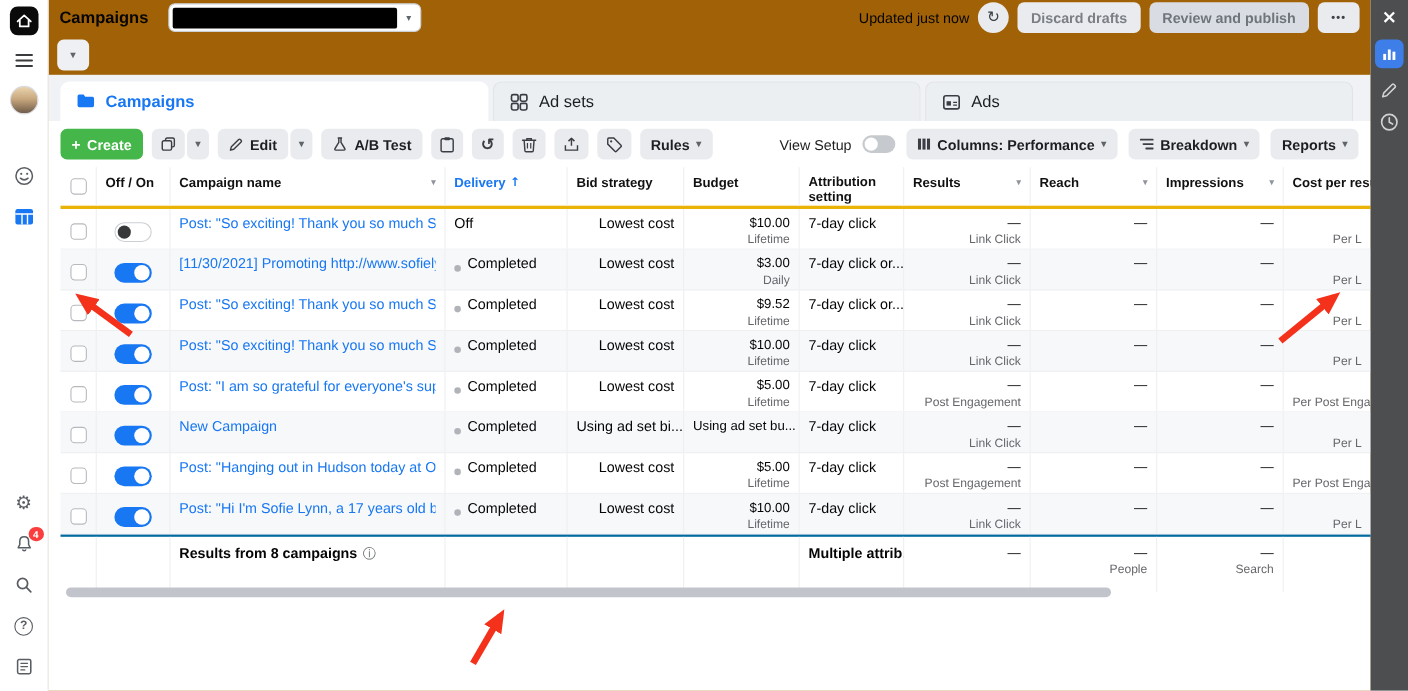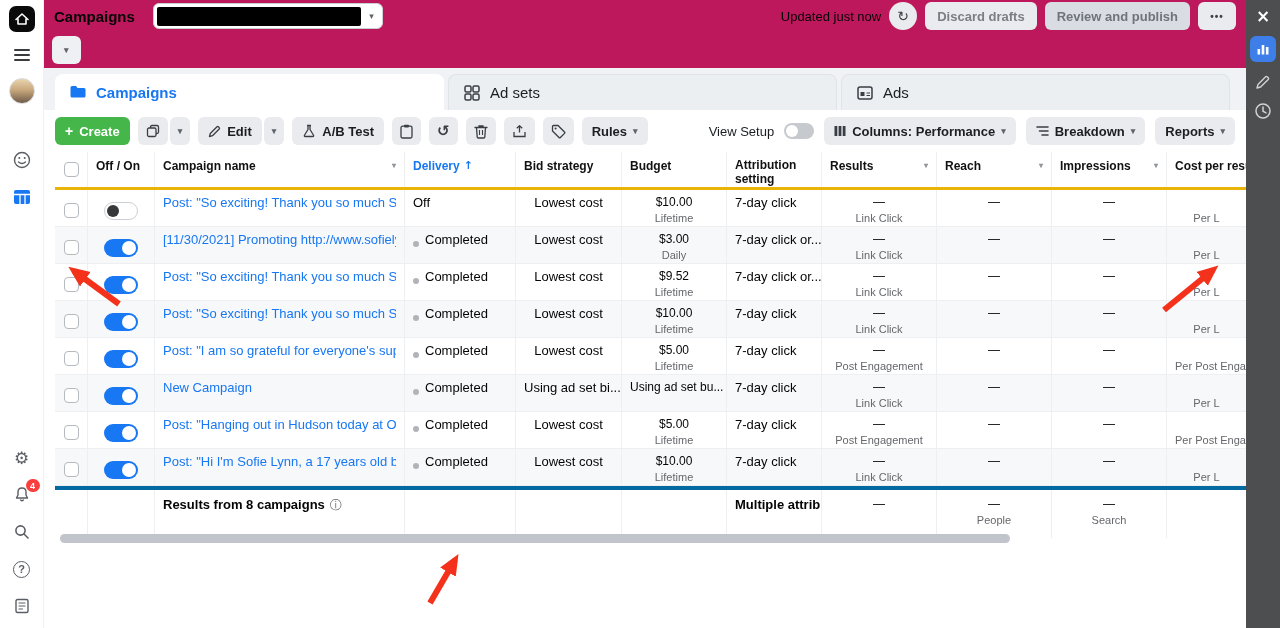--- a/index.html
+++ b/index.html
@@ -23,21 +23,21 @@
   .helpcirc{width:17px;height:17px;border-radius:50%;border:1.6px solid #5a5e64;color:#5a5e64;
     font-size:11px;font-weight:700;display:flex;align-items:center;justify-content:center}
 
   
   .right-rail{position:absolute;right:0;top:0;bottom:0;width:34px;background:#4c4e50;z-index:6;
     display:flex;flex-direction:column;align-items:center;gap:12px;padding-top:8px}
   .rr-close{color:#fff;font-size:17px;font-weight:700;line-height:16px;font-family:"DejaVu Sans",sans-serif}
   .rr-chart{width:26px;height:26px;border-radius:6px;background:#3e7ee8;display:flex;align-items:center;justify-content:center}
 
   
-  .main{position:absolute;left:44px;right:34px;top:0;bottom:0;background:#be185d}
+  .main{position:absolute;left:44px;right:34px;top:0;bottom:0;background:#a16207}
   .topbar{height:32px;display:flex;align-items:center;gap:10px;padding:0 10px}
   .page-title{font-size:15px;font-weight:700;color:#050505}
   .account-select{width:230px;height:26px;border:1px solid #ccd0d5;border-radius:6px;background:#fff;
     display:flex;align-items:center;gap:8px;padding:2px 8px 2px 3px;margin-left:8px}
   .redacted{flex:1;height:19px;background:#000;border-radius:2px}
   .caret{font-size:9px;color:#5f646b;line-height:1}
   .topbar-right{margin-left:auto;display:flex;align-items:center;gap:8px}
   .updated{font-size:13px;color:#050505}
   .circlebtn{width:28px;height:28px;border-radius:50%;background:#e9ebee;border:none;display:flex;align-items:center;justify-content:center;
     font-size:14px;color:#3d4046;font-family:"DejaVu Sans",sans-serif;cursor:pointer}
@@ -89,34 +89,34 @@
   .col-attr{width:95px;flex:none}
   .col-results{width:115px;flex:none}
   .col-reach{width:115px;flex:none}
   .col-impr{width:115px;flex:none}
   .col-cost{flex:1;min-width:0;border-right:none!important}
   .cc{display:flex;align-items:center;justify-content:center;padding:0}
 
   .trow{display:flex;height:37px;border-bottom:1px solid #edeff1}
   .trow.alt{background:#f7f8fa}
   .td{padding:5px 8px 0;font-size:13px;color:#050505;border-right:1px solid #edeff1;overflow:hidden;white-space:nowrap}
-  .td.tr{text-align:center}
+  .td.tr{text-align:right}
   .checkbox{width:15px;height:15px;border:1.5px solid #b6b9be;border-radius:4px;background:#fff;display:inline-block;cursor:pointer}
   .toggle{width:34px;height:18px;border-radius:9px;position:relative;display:inline-block;cursor:pointer}
   .toggle.on{background:#1877f2}
   .toggle.on .knob{position:absolute;right:2px;top:2px;width:14px;height:14px;border-radius:50%;background:#fff}
   .toggle.off{background:#fff;border:1px solid #ccd0d5}
   .toggle.off .knob{position:absolute;left:2px;top:2px;width:12px;height:12px;border-radius:50%;background:#36383a}
   .link{color:#1877f2;text-decoration:none;display:block;overflow:hidden}
   .status{display:inline-flex;align-items:flex-end;gap:6px}
   .dot{width:6px;height:6px;border-radius:50%;background:#b0b3b8;display:inline-block}
   .val{font-size:12px;line-height:15px}
   .sub{font-size:11px;line-height:13px;color:#65676b;margin-top:2px}
 
-  .tfoot{display:flex;min-height:52px;border-top:4px solid #0369a1}
+  .tfoot{display:flex;min-height:52px;border-top:2px solid #0369a1}
   .tfoot .td{border-right:1px solid #edeff1;padding-top:7px}
   .foot-label{font-weight:700;font-size:13px;color:#050505}
   .info-icon{font-family:"DejaVu Sans",sans-serif;color:#65676b;font-size:12px;margin-left:5px}
   .foot-strong{font-weight:700;font-size:13px;color:#050505}
 
   .hscroll{position:absolute;left:16px;top:424px;width:950px;height:9px;border-radius:5px;background:#c1c5cb;cursor:pointer}
 
   .annotations{position:absolute;left:0;top:0;z-index:40;pointer-events:none}
   svg{display:block}
 </style>

